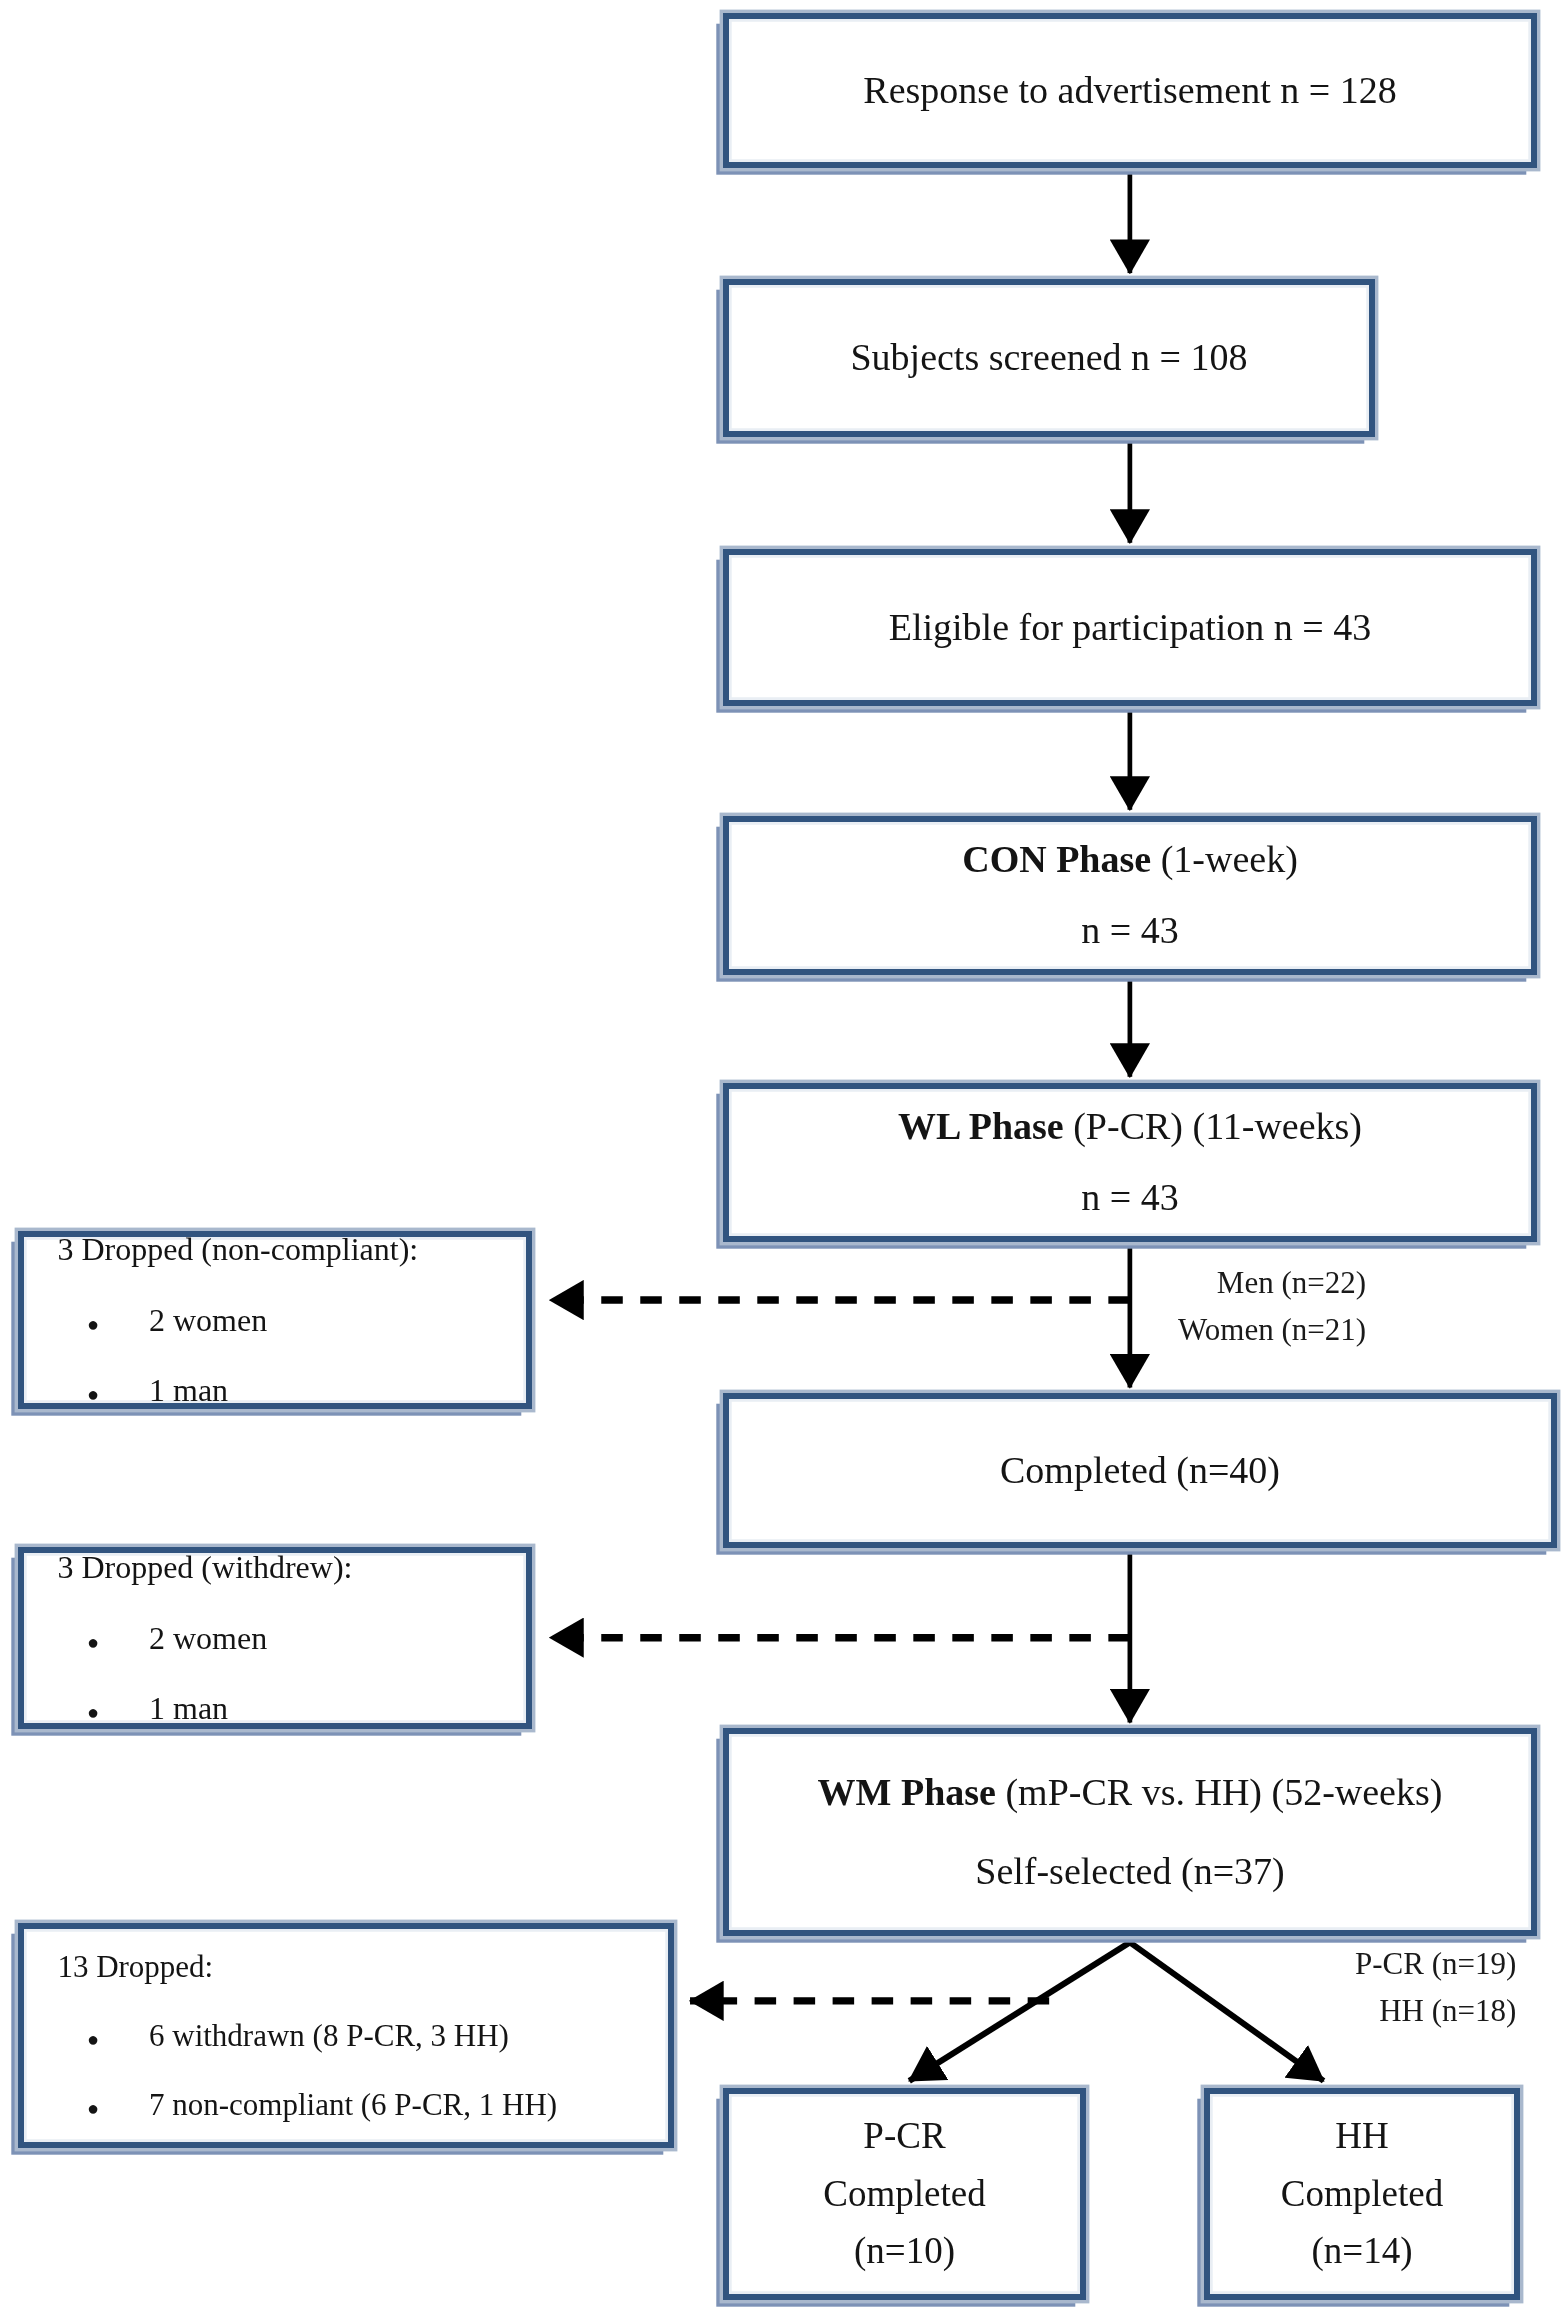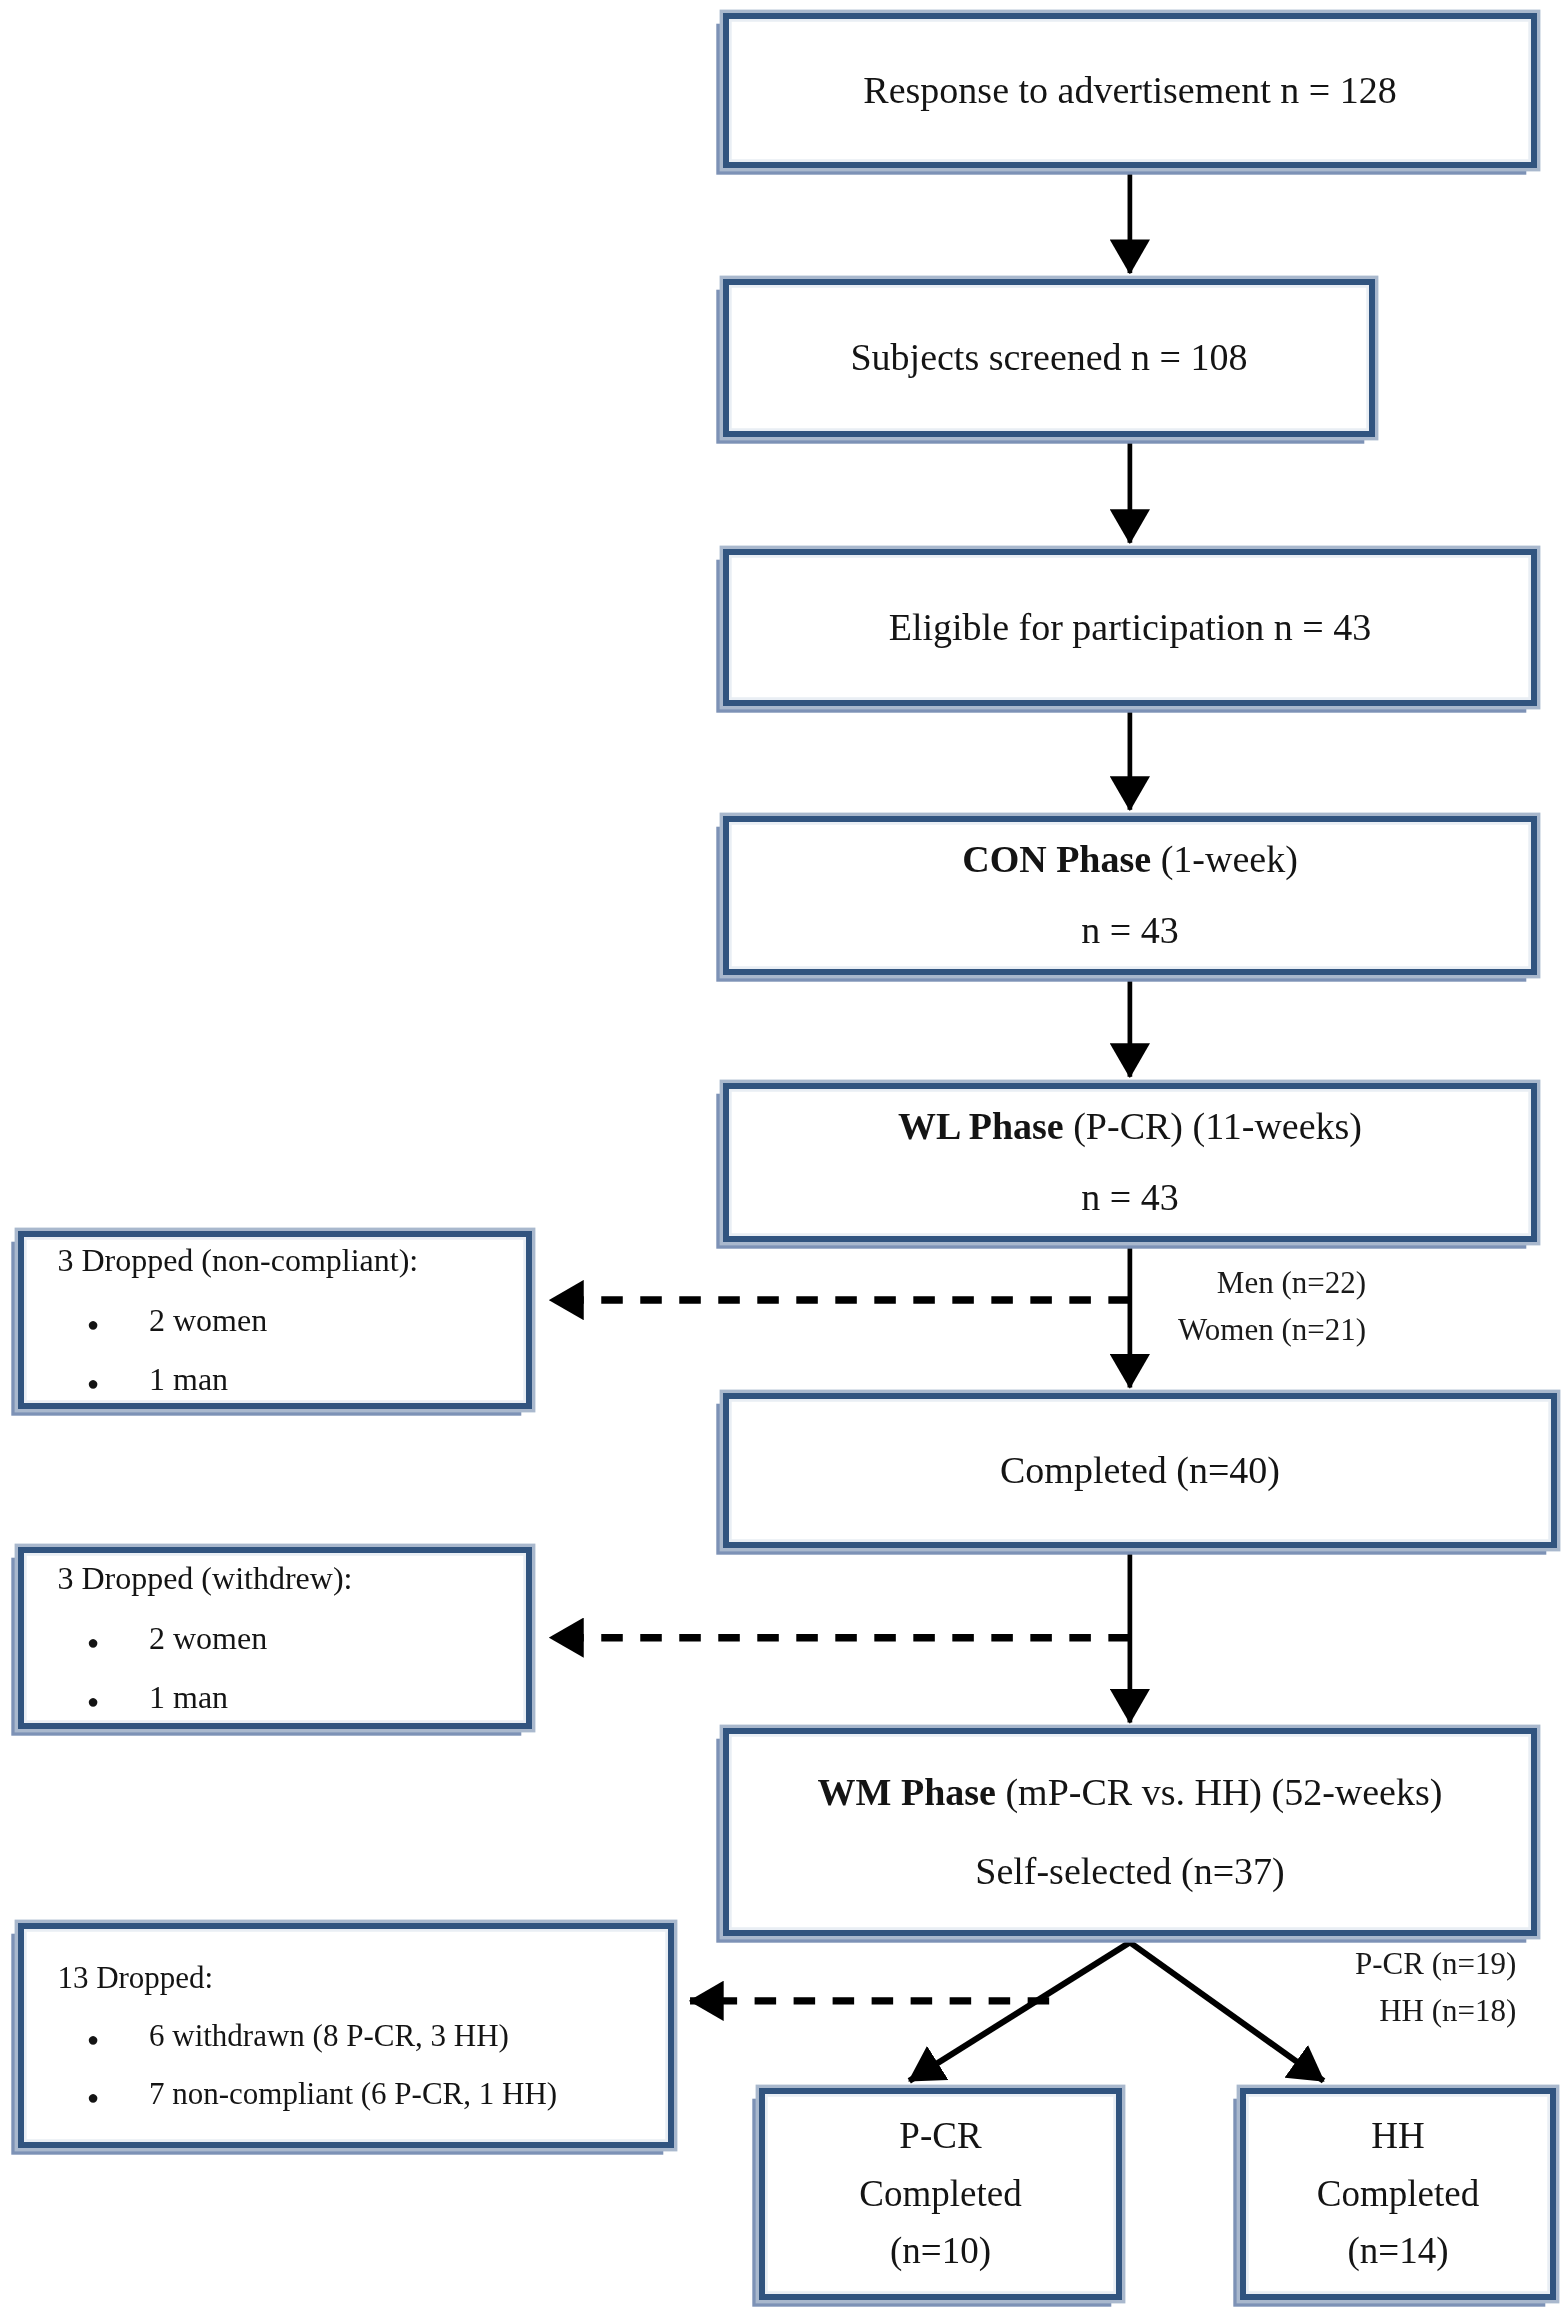--- a/index.html
+++ b/index.html
@@ -11,24 +11,24 @@
   .box{
     position:absolute;z-index:2;background:#ffffff;box-sizing:border-box;
     border:6px solid #31547f;
     box-shadow:0 0 0 3.4px #a9b8cd,-8.7px 8.7px 0 -2px #7d92b6,inset 0 0 0 2.7px #e9eef4;
     display:flex;flex-direction:column;justify-content:center;
     text-align:center;
   }
   .main{font-size:38px;line-height:1.15;gap:27px;}
   .main b{font-weight:bold;}
   .tall{gap:35px;}
-  .triple{font-size:37px;gap:15px;margin-left:36px;}
+  .triple{font-size:37px;gap:15px;}
   .side{
     font-size:32px;line-height:1.2;align-items:stretch;text-align:left;
-    padding:19px 24px;gap:21px;justify-content:center;
+    padding:19px 24px;gap:32px;justify-content:center;
   }
   .side .heading{padding-left:9.4px;}
   .side .bullet{display:flex;align-items:baseline;}
   .side .dot{flex:0 0 101px;box-sizing:border-box;padding-left:39px;font-size:20px;}
   .side-c{font-size:31px;}
   .ann{position:absolute;z-index:2;font-size:31px;line-height:1.52;text-align:right;color:#1a1a1a;}
 </style>
 </head>
 <body>
 

